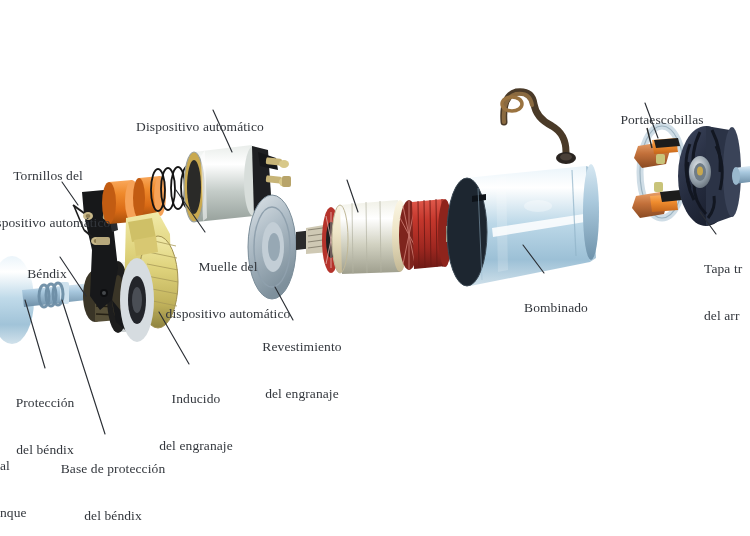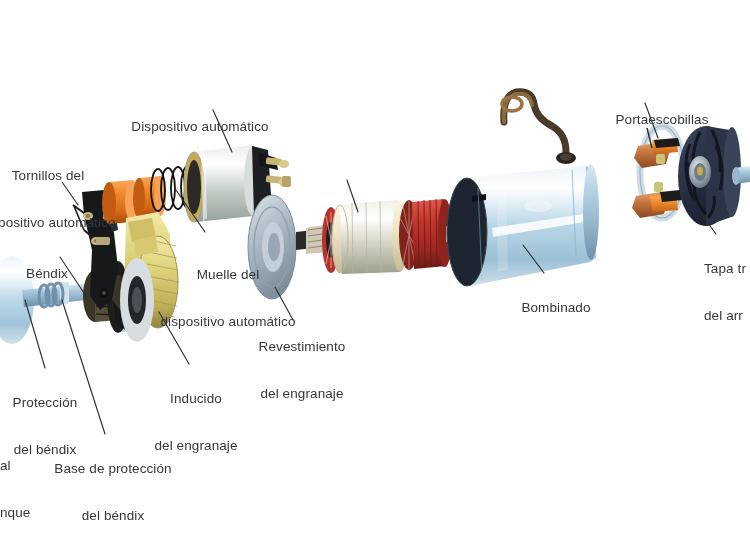--- a/index.html
+++ b/index.html
@@ -17,21 +17,21 @@
   }
   #art {
     position: absolute;
     inset: 0;
     width: 750px;
     height: 536px;
   }
   .label {
     position: absolute;
     color: #33373d;
-    font-family: Liberation Sans, sans-serif;
+    font-family: Liberation Serif, serif;
     font-size: 13.5px;
     line-height: 1.16;
     letter-spacing: 0.1px;
     white-space: pre;
     pointer-events: none;
   }
   .label.c { text-align: center; }
   .label.l { text-align: left; }
 </style>
 </head>
@@ -389,21 +389,21 @@
 
   <div class="label c" style="left:118px; top:88px; width:164px;">
     <div>Dispositivo automático</div>
   </div>
 
   <div class="label c" style="left:-34px; top:137px; width:164px;">
     <div>Tornillos del</div>
     <div>dispositivo automático</div>
   </div>
 
-  <div class="label c" style="left:146px; top:236px; width:164px;">
+  <div class="label c" style="left:146px; top:228px; width:164px;">
     <div>Muelle del</div>
     <div>dispositivo automático</div>
   </div>
 
   <div class="label c" style="left:-3px; top:235px; width:100px;">
     <div>Béndix</div>
   </div>
 
   <div class="label c" style="left:-15px; top:364px; width:120px;">
     <div>Protección</div>

